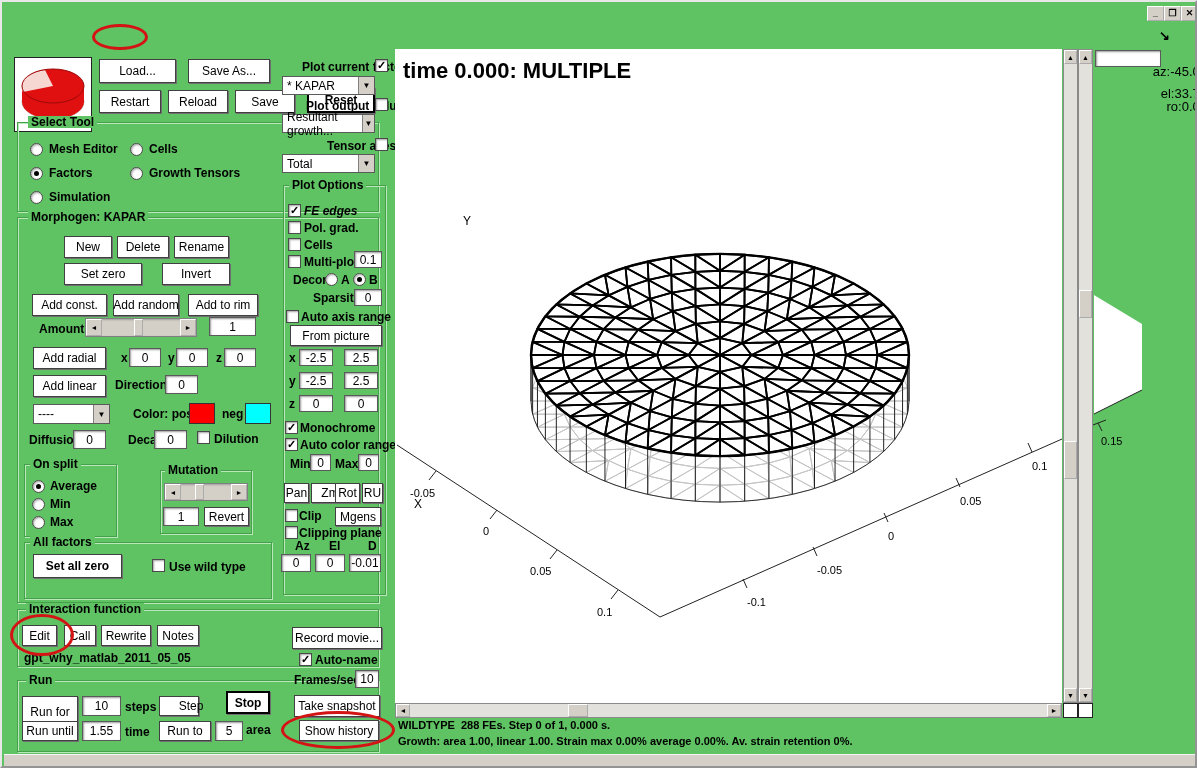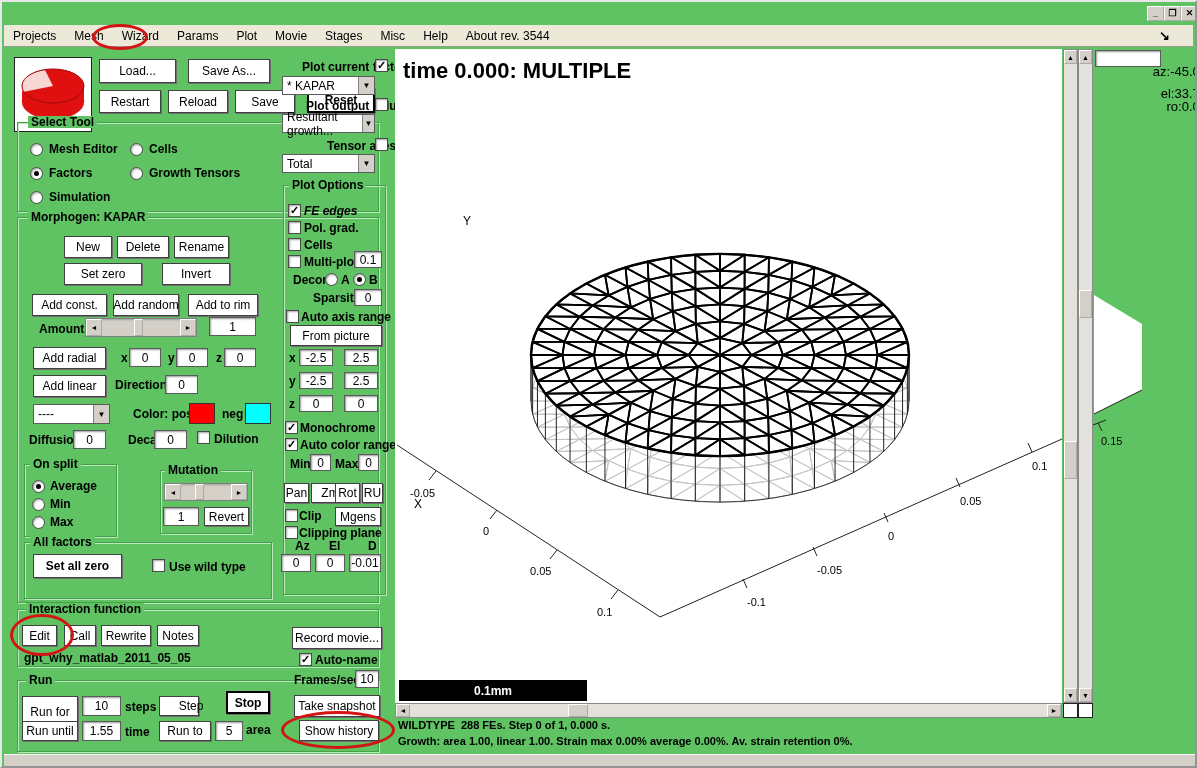--- a/index.html
+++ b/index.html
@@ -44,32 +44,20 @@
 </style>
 </head>
 <body>
 
 <div id="win">
 
   <div class="winbtn" style="left:1145px;">_</div>
   <div class="winbtn" style="left:1162px;">❐</div>
   <div class="winbtn" style="left:1179px;">✕</div>
 
-  <div id="menubar">
-    <span class="menuitem">Projects</span>
-    <span class="menuitem">Mesh</span>
-    <span class="menuitem">Wizard</span>
-    <span class="menuitem">Params</span>
-    <span class="menuitem">Plot</span>
-    <span class="menuitem">Movie</span>
-    <span class="menuitem">Stages</span>
-    <span class="menuitem">Misc</span>
-    <span class="menuitem">Help</span>
-    <span class="menuitem">About rev. 3544</span>
-  </div>
   <div class="lbl n" style="left:1157px;top:27px;font-size:13px;font-weight:bold;">↘</div>
   <div class="annot" style="left:90px;top:22px;width:56px;height:26px;"></div>
 
   <div class="whitebox" style="left:12px;top:55px;width:78px;height:75px;">
     <svg width="76" height="73">
       <ellipse cx="38" cy="44" rx="31" ry="17" fill="#f2efe9" stroke="#b9b4a8"></ellipse>
       <rect x="7" y="28" width="62" height="16" fill="#e01010"></rect>
       <ellipse cx="38" cy="44" rx="31" ry="17" fill="#e01010"></ellipse>
       <ellipse cx="38" cy="28" rx="31" ry="17" fill="#e01010"></ellipse>
       <path d="M38 28 L8 34 A31 17 0 0 1 30 12 Z" fill="#f6d7d2"></path>
@@ -899,23 +887,20 @@
         <polygon points="373.6701766140542,386.13839970432036 396.5035037089786,381.07843724442233 397.3271687170019,399.4180789298788" fill="none" stroke="#000" stroke-width="1.8" stroke-linejoin="round"></polygon>
         <polygon points="396.5035037089786,381.07843724442233 417.5761772360645,374.169794488519 419.5,393.5681587036635" fill="none" stroke="#000" stroke-width="1.8" stroke-linejoin="round"></polygon>
         <polygon points="417.5761772360645,374.169794488519 436.3693180368812,365.58258514973147 440.0559100826482,386.2199230035483" fill="none" stroke="#000" stroke-width="1.8" stroke-linejoin="round"></polygon>
         <ellipse cx="325" cy="306" rx="189" ry="101.11500000000001" fill="none" stroke="#000" stroke-width="2.4"></ellipse>
       </svg>
   </div>
   <div id="plottitle">time 0.000: MULTIPLE</div>
   <div class="lbl n" style="left:461px;top:213px;font-size:12px;">Y</div>
   <div class="lbl n" style="left:412px;top:496px;font-size:12px;">X</div>
 
-  <div id="scalebar">
-      <span>0.1mm</span>
-    </div>
   <div id="statusarea">
     <div class="line" style="left:396px;top:717px;">WILDTYPE  288 FEs. Step 0 of 1, 0.000 s.</div>
     <div class="line" style="left:396px;top:733px;">Growth: area 1.00, linear 1.00. Strain max 0.00% average 0.00%. Av. strain retention 0%.</div>
   </div>
 
   <div class="hscroll" style="left:393px;top:701px;width:667px;">
     <span class="scrbtn" style="left:0;top:0;width:14px;height:13px;">◄</span>
     <span class="scrthumb" style="left:172px;top:0;width:20px;height:13px;"></span>
     <span class="scrbtn" style="right:0;top:0;width:14px;height:13px;">►</span>
   </div>

